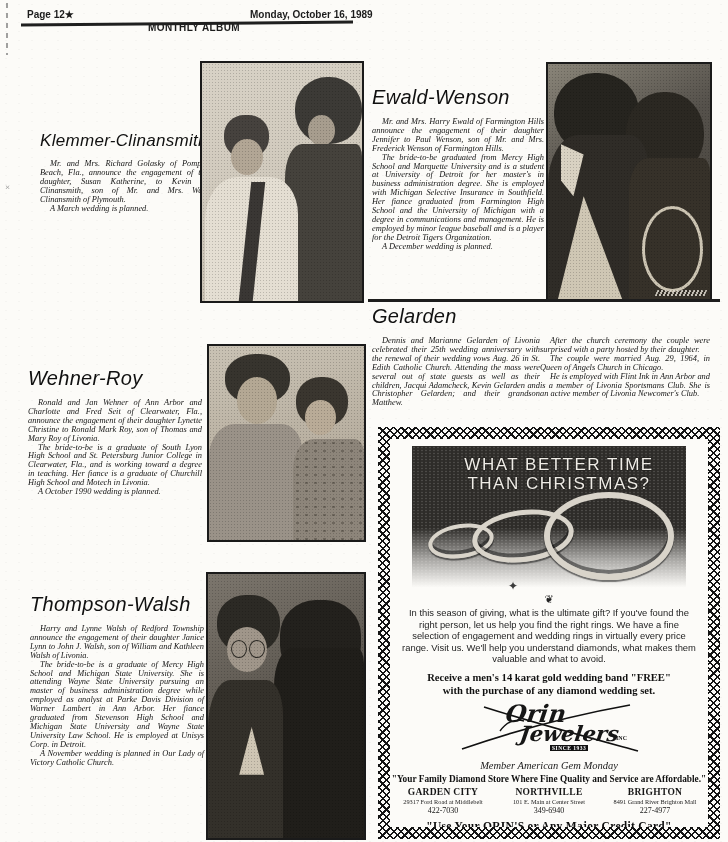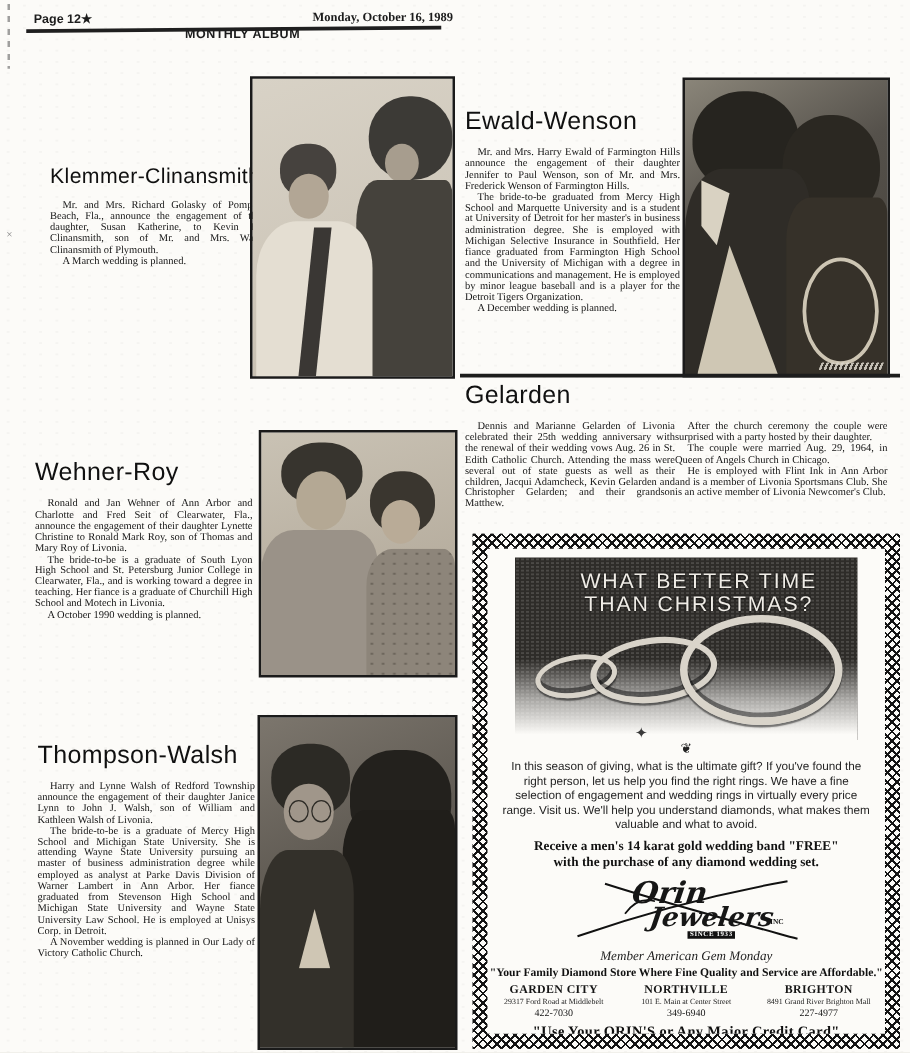--- a/index.html
+++ b/index.html
@@ -7,26 +7,26 @@
     position:relative;width:728px;height:842px;margin:0 auto;
     background:#fcfbf8;
     background-image:radial-gradient(rgba(0,0,0,.028) 1px, transparent 1px);
     background-size:13px 9px;
     font-family:"Liberation Serif", serif;color:#161616;overflow:hidden;
   }
   
   .hdr{position:absolute;font-family:"Liberation Sans",sans-serif;font-weight:bold;font-size:10px;color:#1c1c1c;white-space:nowrap;}
   .hdr-page{left:27px;top:9px;}
   .hdr-pub{left:148px;top:22px;letter-spacing:.4px;}
-  .hdr-date{left:250px;top:9px;font-family:Liberation Serif, serif;}
+  .hdr-date{left:250px;top:9px;}
   .hdr-rule{position:absolute;left:21px;top:22px;width:332px;height:3px;background:#1f1f1f;transform:rotate(-.5deg);}
   .artifact-a{position:absolute;left:6px;top:3px;width:2px;height:52px;background:repeating-linear-gradient(#555 0 5px,transparent 5px 10px);opacity:.55;}
   .artifact-b{position:absolute;left:5px;top:182px;color:#8a8a8a;font-size:9px;}
   
-  .article{position:absolute;}
+  .article{position:absolute;font-style:italic;}
   .headline{margin:0;font-family:"Liberation Sans",sans-serif;font-weight:400;color:#101010;letter-spacing:.3px;white-space:nowrap;}
   .h20{font-size:20px;} .h17{font-size:17px;}
   .body{margin-top:9px;}
   .p{margin:0;font-size:8.4px;line-height:8.9px;text-indent:10px;text-align:justify;color:#141414;}
   .cols{display:flex;}
   
   .photo{position:absolute;border:2px solid #1a1a1a;overflow:hidden;}
   .photo::after{content:"";position:absolute;inset:0;background-image:radial-gradient(#000 22%,transparent 24%);background-size:3px 3px;opacity:.18;pointer-events:none;}
   .blob{position:absolute;}
   .ph-klemmer{background:linear-gradient(160deg,#d8d2c6 0%,#cfc8bb 55%,#c4bcae 100%);}

